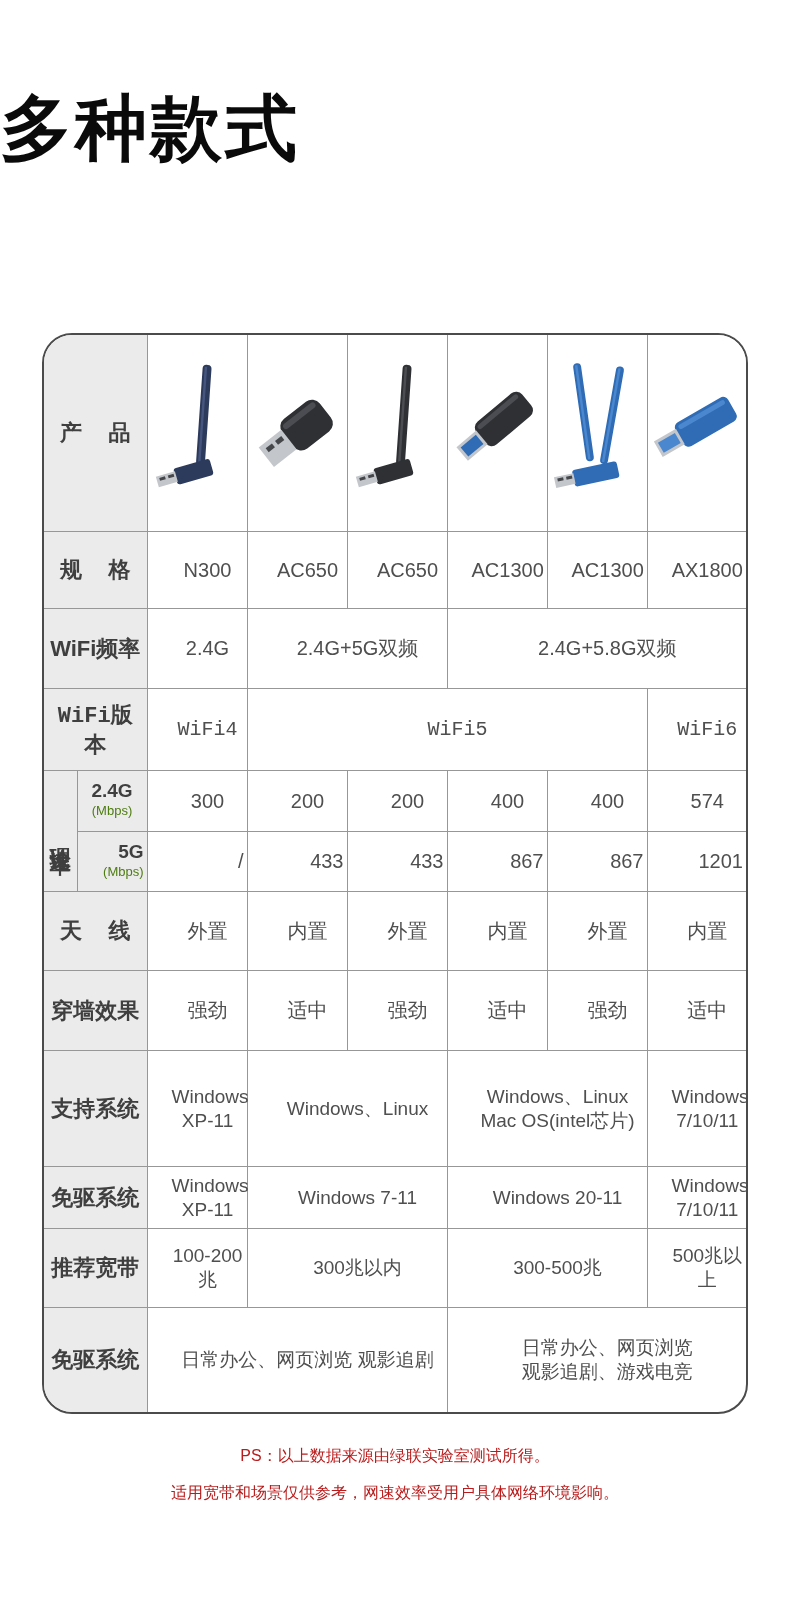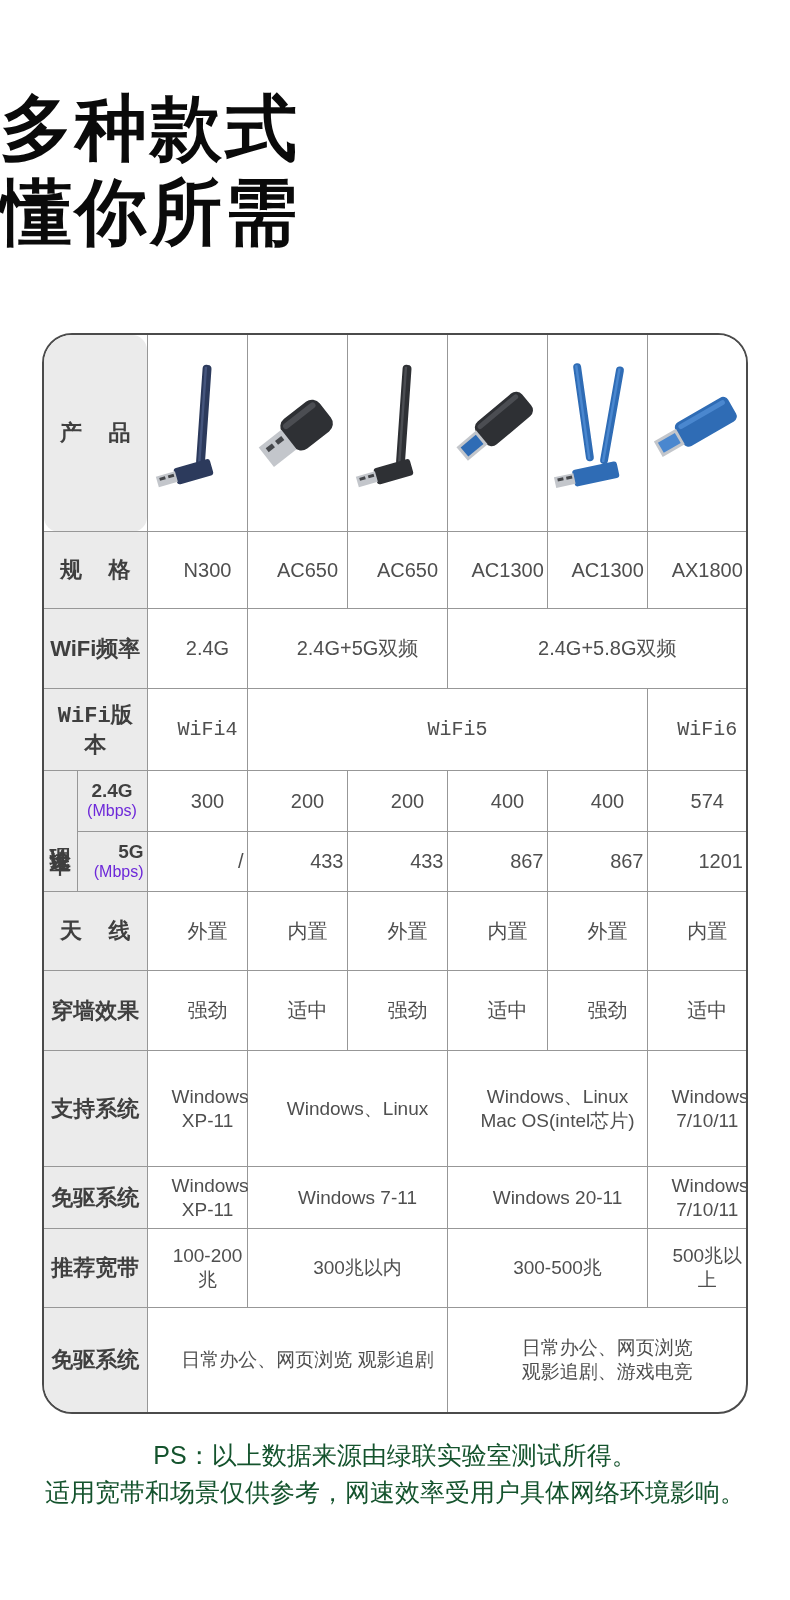--- a/index.html
+++ b/index.html
@@ -25,23 +25,23 @@
     padding:2px 3px;box-sizing:border-box;white-space:pre-line;
   }
   th{background:#ebebeb;font-size:22px;font-weight:bold;color:#3f3f3f;}
   td{font-size:20px;font-weight:normal;color:#4f4f4f;padding-left:24px;}
   .j2{text-align:justify;text-align-last:justify;padding:0 16px;}
   .vert{
     writing-mode:vertical-lr;text-orientation:upright;
     font-size:21px;line-height:1.05;letter-spacing:2px;display:inline-block;
   }
   .band{font-size:19px;line-height:20px;}
-  .band .unit{display:block;font-size:16px;font-weight:normal;color:#6d28d9;}
+  .band .unit{display:block;font-size:13px;font-weight:normal;color:#4d7c0f;}
   .small td,td.small{font-size:19px;line-height:24px;}
-  .r-product > *{height:152px;border-radius:15px;}
+  .r-product > *{height:152px;}
   .r-spec > *{height:77px;}
   .r-freq > *{height:80px;}
   .r-version > *{height:82px;font-family:Liberation Mono, monospace;}
   .r-rate1 > *{height:61px;}
   .r-rate2 > *{height:60px;text-align:right;}
   .r-antenna > *{height:79px;}
   .r-wall > *{height:80px;}
   .r-support > *{height:116px;}
   .r-driver > *{height:62px;}
   .r-band > *{height:79px;}
@@ -51,30 +51,29 @@
   .c-navy{fill:#2c3a5c;}
   .c-navy-l{fill:#45557d;}
   .c-black{fill:#2e3034;}
   .c-black-l{fill:#4b4d52;}
   .c-blue{fill:#2f6cb5;}
   .c-blue2{fill:#4a87cf;}
   .c-silver{fill:#c3c6cb;}
   .c-dark{fill:#45474b;}
   .footer{
     position:absolute;top:1437px;left:0;right:0;text-align:center;
-    font-size:25px;line-height:37px;color:#14532d;
+    font-size:16px;line-height:37px;color:#b91c1c;
   }
   .footer span{display:block;}
 </style>
 </head>
 <body>
 
 <div class="title">
   <span>多种款式</span>
-  <span>懂你所需</span>
 </div>
 
 <div class="table-frame">
 <table>
   <colgroup>
     <col style="width:33px">
         <col style="width:70px">
     <col style="width:100px">
         <col style="width:100px">
         <col style="width:100px">

